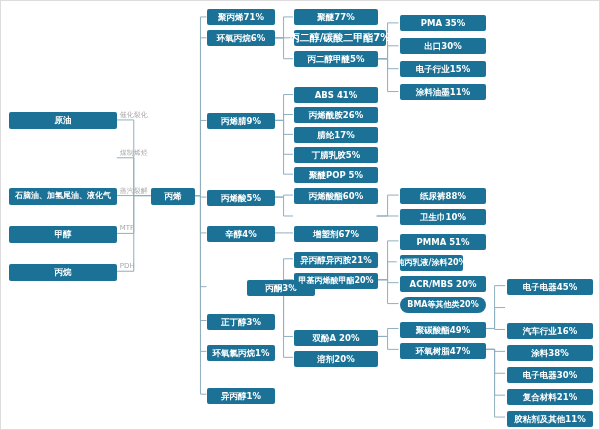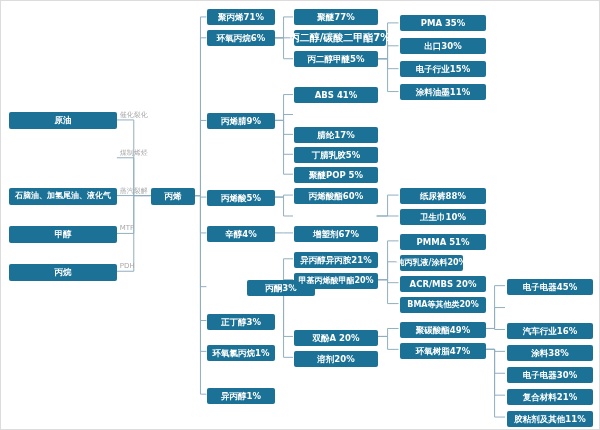--- a/index.html
+++ b/index.html
@@ -86,39 +86,40 @@
     <div class="node" style="left: 206px; top: 189px; width: 68px; height: 16px; background: rgb(27, 114, 150); color: rgb(255, 255, 255);">丙烯酸5%</div>
     <div class="node" style="left: 206px; top: 225px; width: 68px; height: 16px; background: rgb(27, 114, 150); color: rgb(255, 255, 255);">辛醇4%</div>
     <div class="node" style="left: 206px; top: 279px; width: 68px; height: 16px; background: rgb(27, 114, 150); color: rgb(255, 255, 255); margin-left: 40px;">丙酮3%</div>
     <div class="node" style="left: 206px; top: 313px; width: 68px; height: 16px; background: rgb(27, 114, 150); color: rgb(255, 255, 255);">正丁醇3%</div>
     <div class="node" style="left: 206px; top: 344px; width: 68px; height: 16px; background: rgb(27, 114, 150); color: rgb(255, 255, 255);">环氧氯丙烷1%</div>
     <div class="node" style="left: 206px; top: 387px; width: 68px; height: 16px; background: rgb(27, 114, 150); color: rgb(255, 255, 255);">异丙醇1%</div>
     <div class="node" style="left: 293px; top: 8px; width: 84px; height: 16px; background: rgb(27, 114, 150); color: rgb(255, 255, 255);">聚醚77%</div>
     <div class="node" style="left: 293px; top: 29px; width: 92px; height: 16px; background: rgb(27, 114, 150); color: rgb(255, 255, 255); font-size: 10px;">丙二醇/碳酸二甲酯7%</div>
     <div class="node" style="left: 293px; top: 50px; width: 84px; height: 16px; background: rgb(27, 114, 150); color: rgb(255, 255, 255);">丙二醇甲醚5%</div>
     <div class="node" style="left: 293px; top: 86px; width: 84px; height: 16px; background: rgb(27, 114, 150); color: rgb(255, 255, 255);">ABS 41%</div>
+    <div class="node" style="left: 293px; top: 106px; width: 84px; height: 16px; background: rgb(27, 114, 150); color: rgb(255, 255, 255);">丙烯酰胺26%</div>
     <div class="node" style="left: 293px; top: 126px; width: 84px; height: 16px; background: rgb(27, 114, 150); color: rgb(255, 255, 255);">腈纶17%</div>
     <div class="node" style="left: 293px; top: 146px; width: 84px; height: 16px; background: rgb(27, 114, 150); color: rgb(255, 255, 255);">丁腈乳胶5%</div>
     <div class="node" style="left: 293px; top: 166px; width: 84px; height: 16px; background: rgb(27, 114, 150); color: rgb(255, 255, 255);">聚醚POP 5%</div>
     <div class="node" style="left: 293px; top: 187px; width: 84px; height: 16px; background: rgb(27, 114, 150); color: rgb(255, 255, 255);">丙烯酸酯60%</div>
     <div class="node" style="left: 293px; top: 225px; width: 84px; height: 16px; background: rgb(27, 114, 150); color: rgb(255, 255, 255);">增塑剂67%</div>
     <div class="node" style="left: 293px; top: 251px; width: 84px; height: 16px; background: rgb(27, 114, 150); color: rgb(255, 255, 255);">异丙醇异丙胺21%</div>
     <div class="node" style="left: 293px; top: 272px; width: 84px; height: 16px; background: rgb(27, 114, 150); color: rgb(255, 255, 255); font-size: 8px;">甲基丙烯酸甲酯20%</div>
     <div class="node" style="left: 293px; top: 329px; width: 84px; height: 16px; background: rgb(27, 114, 150); color: rgb(255, 255, 255);">双酚A 20%</div>
     <div class="node" style="left: 293px; top: 350px; width: 84px; height: 16px; background: rgb(27, 114, 150); color: rgb(255, 255, 255);">溶剂20%</div>
     <div class="node" style="left: 399px; top: 14px; width: 86px; height: 16px; background: rgb(27, 114, 150); color: rgb(255, 255, 255);">PMA 35%</div>
     <div class="node" style="left: 399px; top: 37px; width: 86px; height: 16px; background: rgb(27, 114, 150); color: rgb(255, 255, 255);">出口30%</div>
     <div class="node" style="left: 399px; top: 60px; width: 86px; height: 16px; background: rgb(27, 114, 150); color: rgb(255, 255, 255);">电子行业15%</div>
     <div class="node" style="left: 399px; top: 83px; width: 86px; height: 16px; background: rgb(27, 114, 150); color: rgb(255, 255, 255);">涂料油墨11%</div>
     <div class="node" style="left: 399px; top: 187px; width: 86px; height: 16px; background: rgb(27, 114, 150); color: rgb(255, 255, 255);">纸尿裤88%</div>
     <div class="node" style="left: 399px; top: 208px; width: 86px; height: 16px; background: rgb(27, 114, 150); color: rgb(255, 255, 255);">卫生巾10%</div>
     <div class="node" style="left: 399px; top: 233px; width: 86px; height: 16px; background: rgb(27, 114, 150); color: rgb(255, 255, 255);">PMMA 51%</div>
     <div class="node" style="left: 399px; top: 254px; width: 63px; height: 16px; background: rgb(27, 114, 150); color: rgb(255, 255, 255); font-size: 8px;">纯丙乳液/涂料20%</div>
     <div class="node" style="left: 399px; top: 275px; width: 86px; height: 16px; background: rgb(27, 114, 150); color: rgb(255, 255, 255);">ACR/MBS 20%</div>
-    <div class="node" style="left: 399px; top: 296px; width: 86px; height: 16px; background: rgb(27, 114, 150); color: rgb(255, 255, 255); font-size: 8px;">BMA等其他类20%</div>
+    <div class="node" style="left: 399px; top: 296px; width: 86px; height: 16px; background: rgb(27, 114, 150); color: rgb(255, 255, 255); font-size: 8px; border-radius: 8px;">BMA等其他类20%</div>
     <div class="node" style="left: 399px; top: 321px; width: 86px; height: 16px; background: rgb(27, 114, 150); color: rgb(255, 255, 255);">聚碳酸酯49%</div>
     <div class="node" style="left: 399px; top: 342px; width: 86px; height: 16px; background: rgb(27, 114, 150); color: rgb(255, 255, 255);">环氧树脂47%</div>
     <div class="node" style="left: 506px; top: 278px; width: 86px; height: 16px; background: rgb(27, 114, 150); color: rgb(255, 255, 255);">电子电器45%</div>
     <div class="node" style="left: 506px; top: 322px; width: 86px; height: 16px; background: rgb(27, 114, 150); color: rgb(255, 255, 255);">汽车行业16%</div>
     <div class="node" style="left: 506px; top: 344px; width: 86px; height: 16px; background: rgb(27, 114, 150); color: rgb(255, 255, 255);">涂料38%</div>
     <div class="node" style="left: 506px; top: 366px; width: 86px; height: 16px; background: rgb(27, 114, 150); color: rgb(255, 255, 255);">电子电器30%</div>
     <div class="node" style="left: 506px; top: 388px; width: 86px; height: 16px; background: rgb(27, 114, 150); color: rgb(255, 255, 255);">复合材料21%</div>
     <div class="node" style="left: 506px; top: 410px; width: 86px; height: 16px; background: rgb(27, 114, 150); color: rgb(255, 255, 255);">胶粘剂及其他11%</div>
   </div>
 

